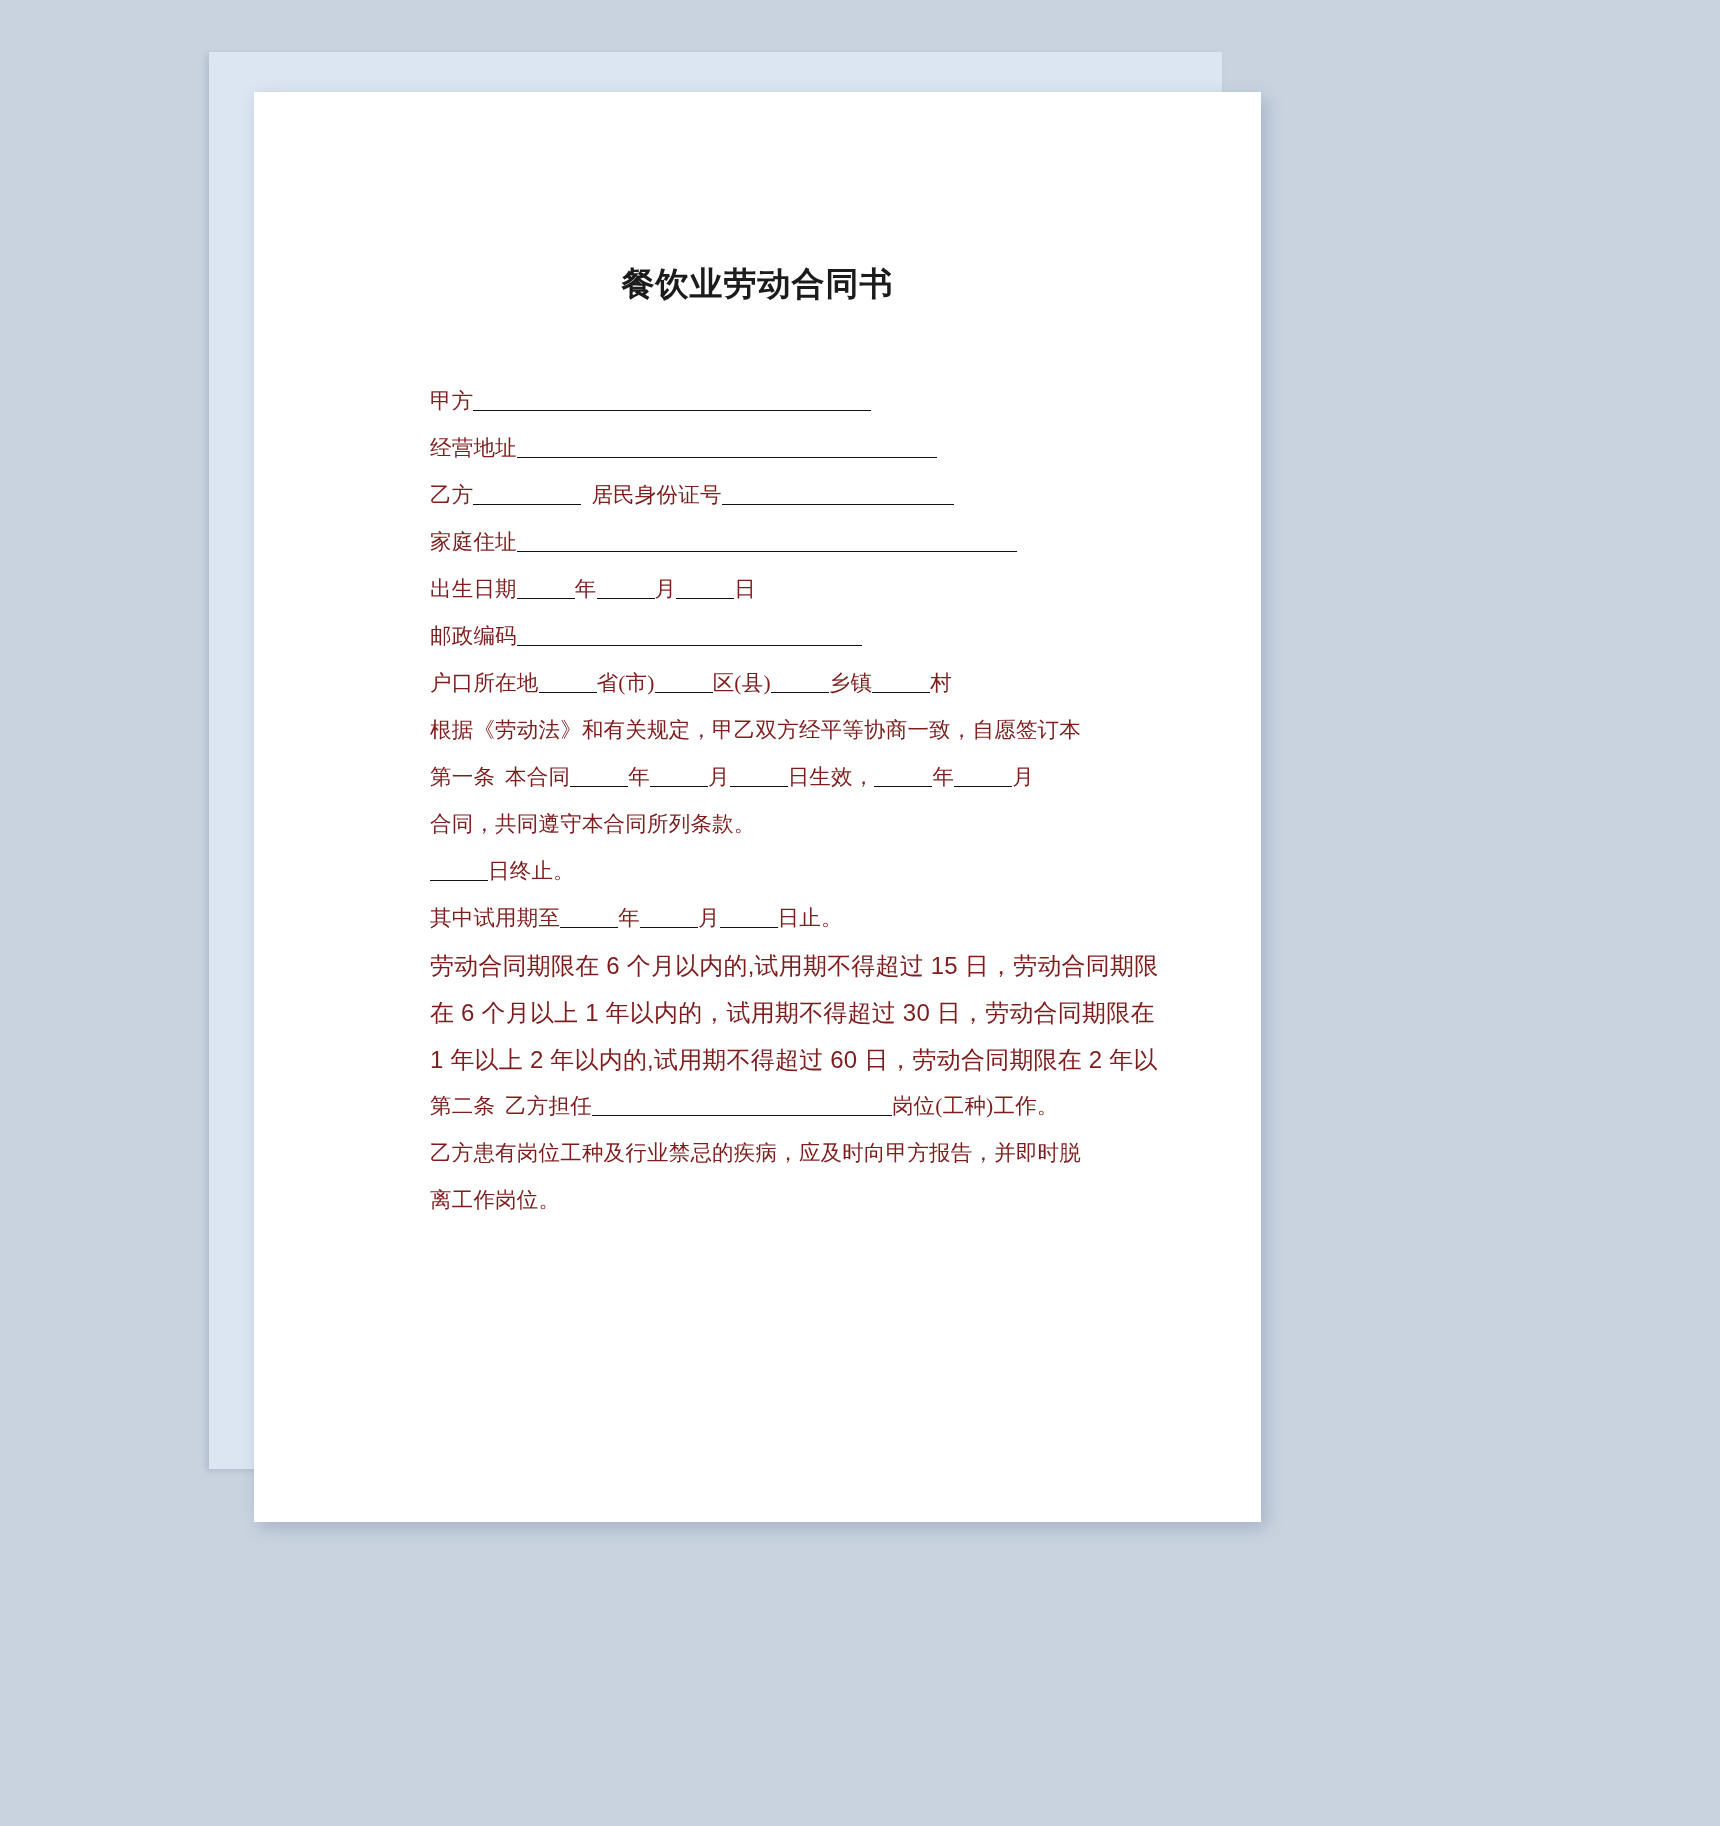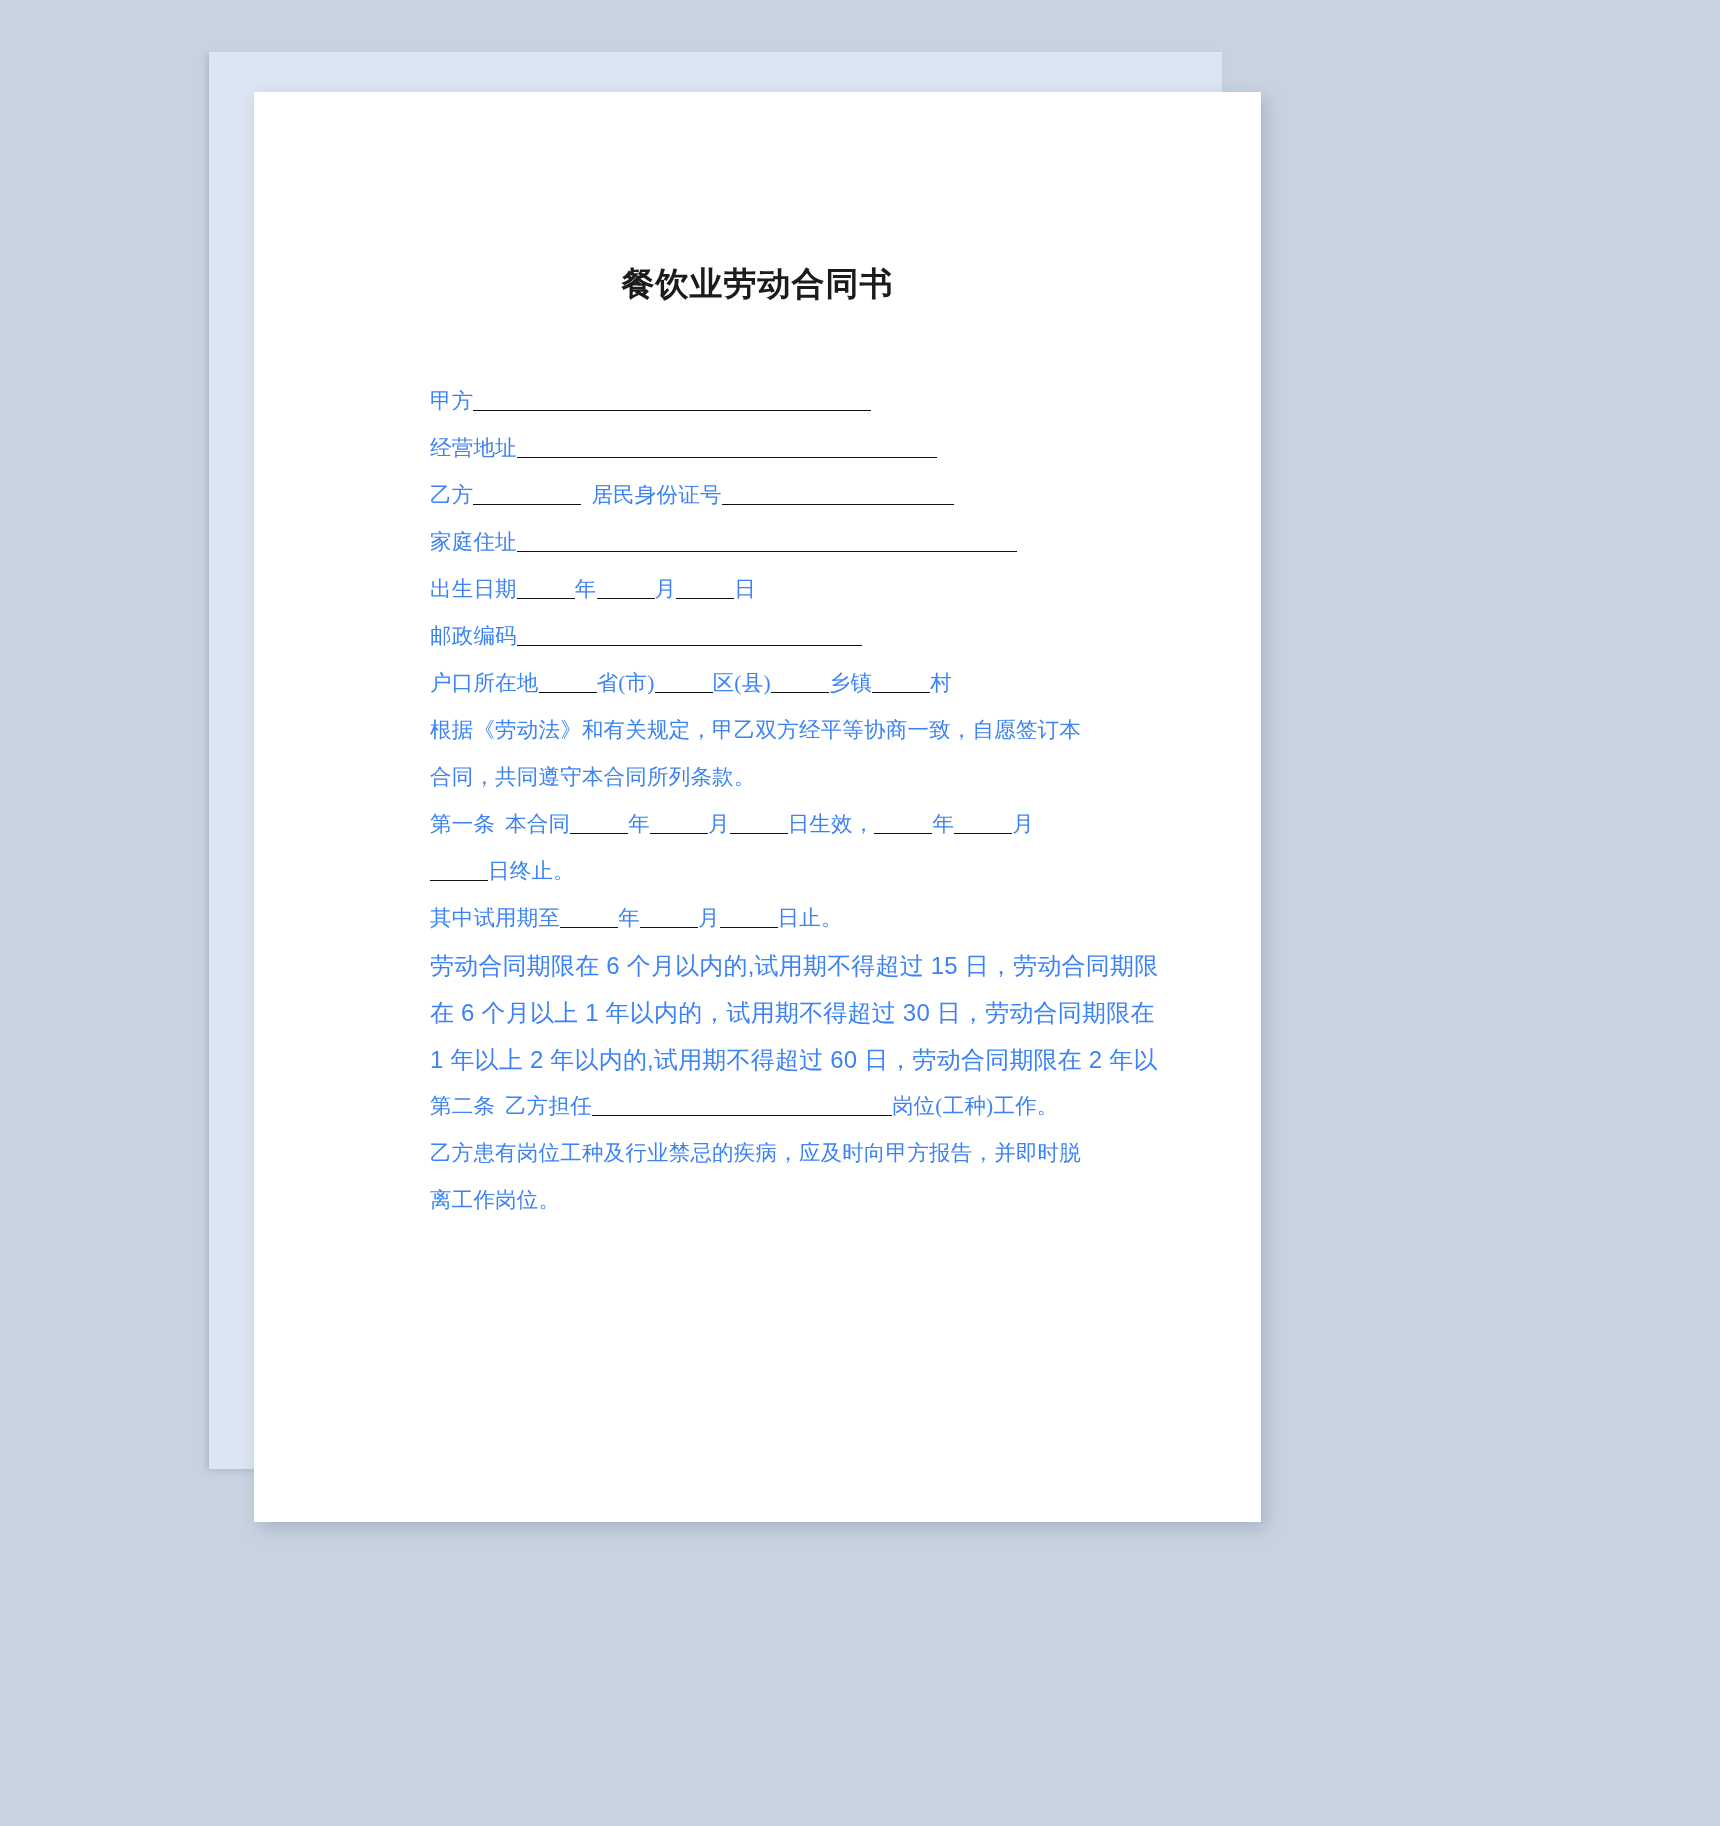--- a/index.html
+++ b/index.html
@@ -68,21 +68,21 @@
   }
 
   .doc-body {
     position: absolute;
     top: 286px;
     left: 176px;
     width: 664px;
   }
 
   .line {
-    color: #3b82f6;
+    color: #7f1d1d;
     font-size: 21.5px;
     line-height: 47px;
     white-space: nowrap;
     letter-spacing: 0.2px;
   }
 
   
   .serif {
     font-family: "Liberation Serif", "DejaVu Serif", serif;
   }
@@ -144,25 +144,25 @@
 
         <div class="line serif">
           <span>邮政编码</span><span class="blank b-post"></span>
         </div>
 
         <div class="line serif">
           <span>户口所在地</span><span class="blank b-s"></span><span>省(市)</span><span class="blank b-s"></span><span>区(县)</span><span class="blank b-s"></span><span>乡镇</span><span class="blank b-s"></span><span>村</span>
         </div>
 
         <div class="line serif">根据《劳动法》和有关规定，甲乙双方经平等协商一致，自愿签订本</div>
-        <div class="line serif">合同，共同遵守本合同所列条款。</div>
-
         <div class="line serif">
           <span>第一条</span><span class="gap"></span><span>本合同</span><span class="blank b-s"></span><span>年</span><span class="blank b-s"></span><span>月</span><span class="blank b-s"></span><span>日生效，</span><span class="blank b-s"></span><span>年</span><span class="blank b-s"></span><span>月</span>
         </div>
+
+        <div class="line serif">合同，共同遵守本合同所列条款。</div>
         <div class="line serif">
           <span class="blank b-s"></span><span>日终止。</span>
         </div>
 
         <div class="line serif">
           <span>其中试用期至</span><span class="blank b-s"></span><span>年</span><span class="blank b-s"></span><span>月</span><span class="blank b-s"></span><span>日止。</span>
         </div>
 
         <div class="line sans">劳动合同期限在 6 个月以内的,试用期不得超过 15 日，劳动合同期限</div>
         <div class="line sans">在 6 个月以上 1 年以内的，试用期不得超过 30 日，劳动合同期限在</div>

